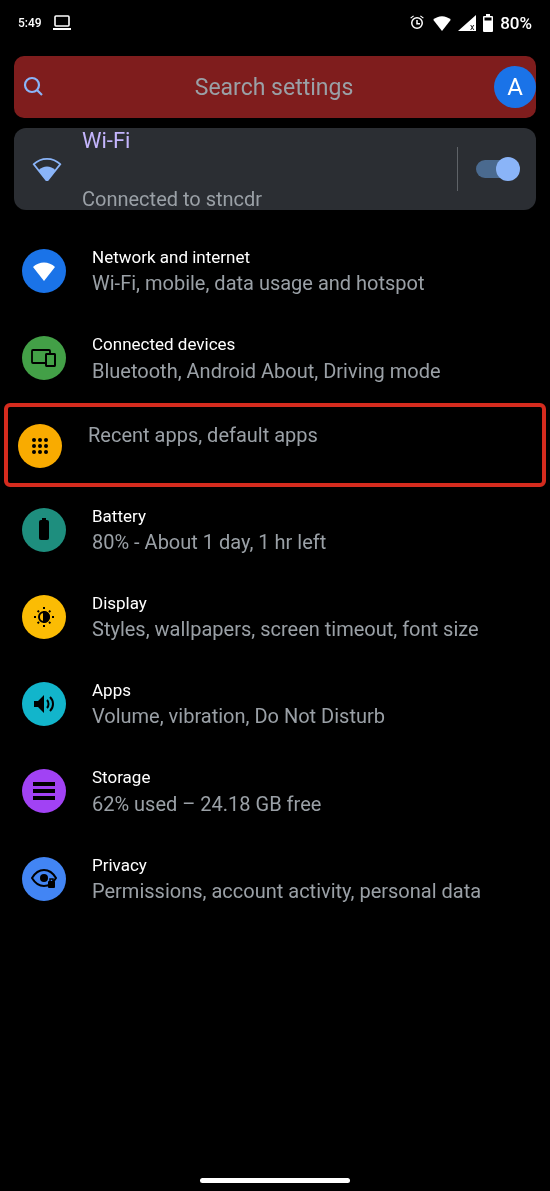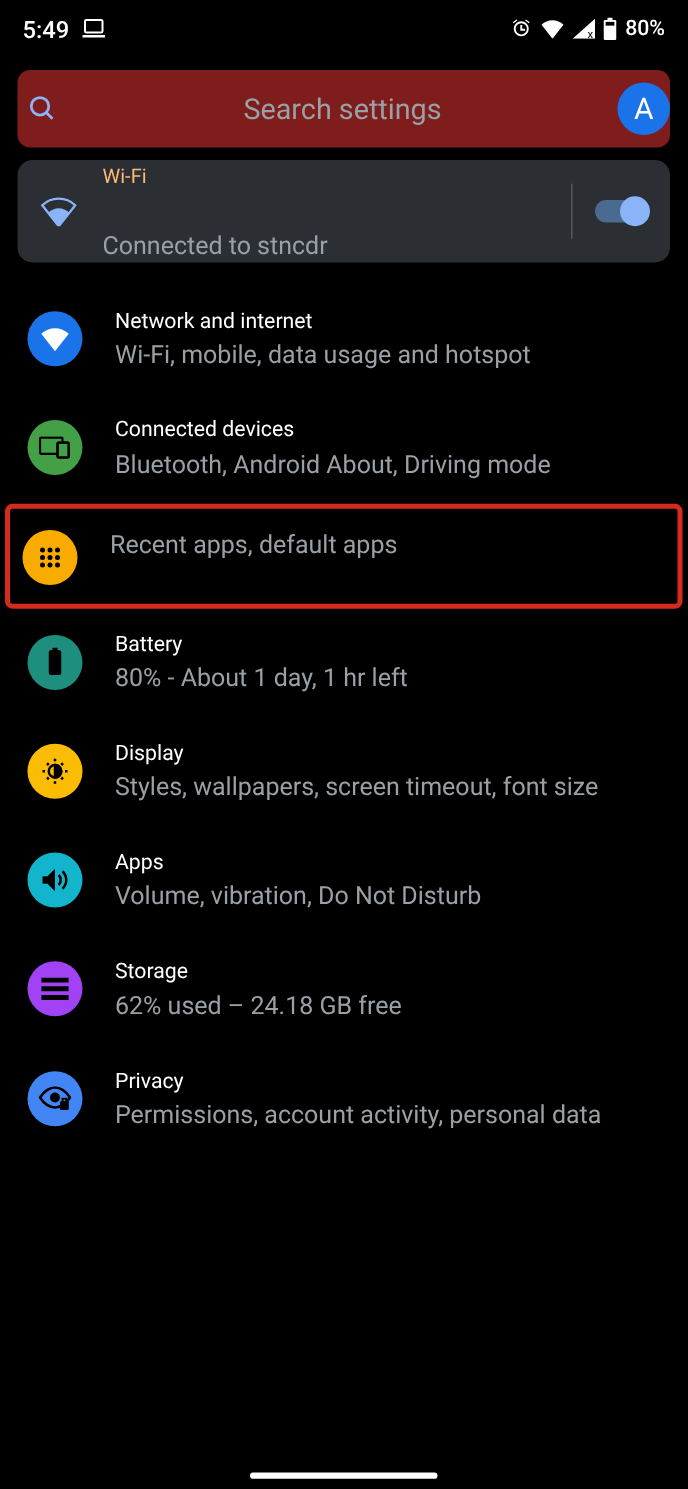--- a/index.html
+++ b/index.html
@@ -18,21 +18,21 @@
       align-items: center;
       padding: 8px 18px 4px 18px;
       height: 42px;
     }
     .status-left {
       display: flex;
       align-items: center;
       gap: 10px;
     }
     .status-time {
-      font-size: 19px;
+      font-size: 12px;
       font-weight: 500;
       color: #fff;
     }
     .status-right {
       display: flex;
       align-items: center;
       gap: 6px;
     }
     .status-icon { display: inline-flex; align-items: center; }
     .battery-pct { font-size: 17px; font-weight: 500; }
@@ -69,21 +69,21 @@
       margin: 0 14px 18px 14px;
       background: #2b2e33;
       border-radius: 12px;
       height: 82px;
       display: flex;
       align-items: center;
       padding: 0 18px;
     }
     .wifi-icon { width: 50px; display:flex; justify-content:flex-start; }
     .wifi-text { flex: 1; }
-    .wifi-title { font-size: 16px; color: #fdba74; margin-bottom: 2px; }
+    .wifi-title { font-size: 22px; color: #c4b5fd; margin-bottom: 2px; }
     .wifi-sub { font-size: 20px; color: #9aa0a6; margin-top: 34px; }
     .wifi-divider { width: 1px; height: 44px; background: #5f6368; margin: 0 18px; }
     .toggle {
       width: 42px;
       height: 18px;
       background: #4a6a8f;
       border-radius: 10px;
       position: relative;
     }
     .toggle-knob {

